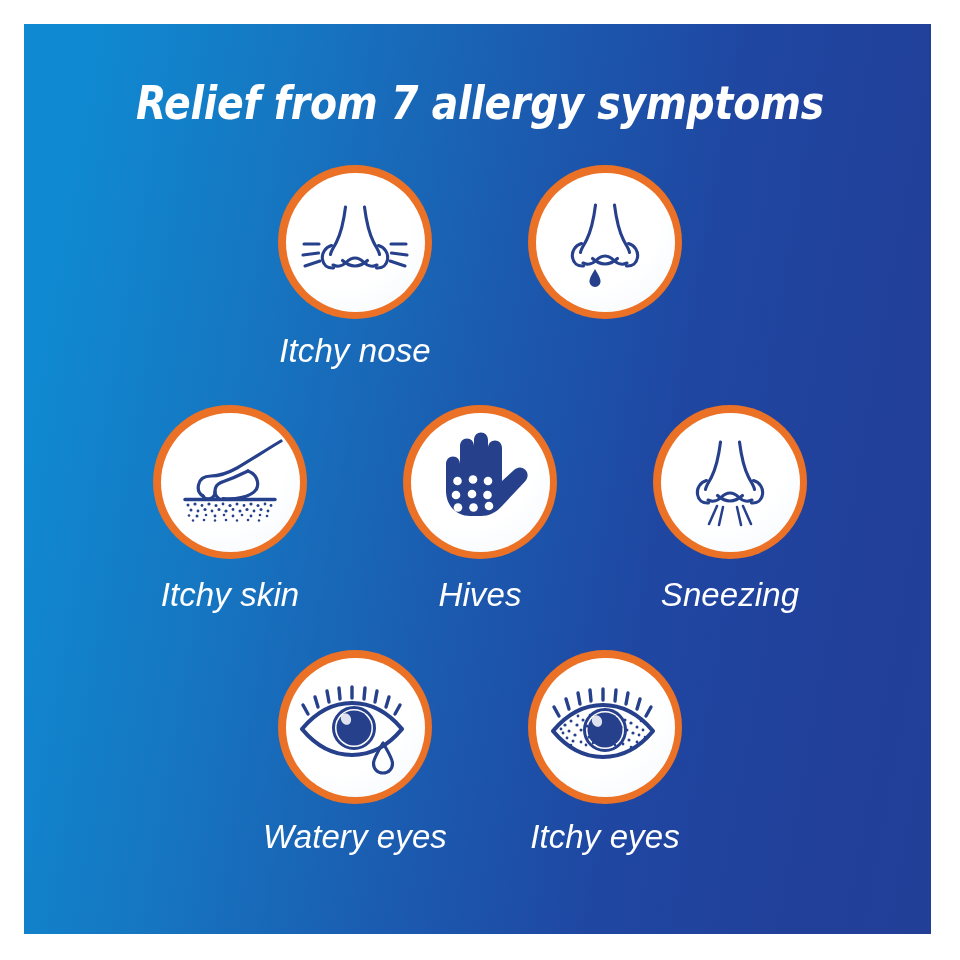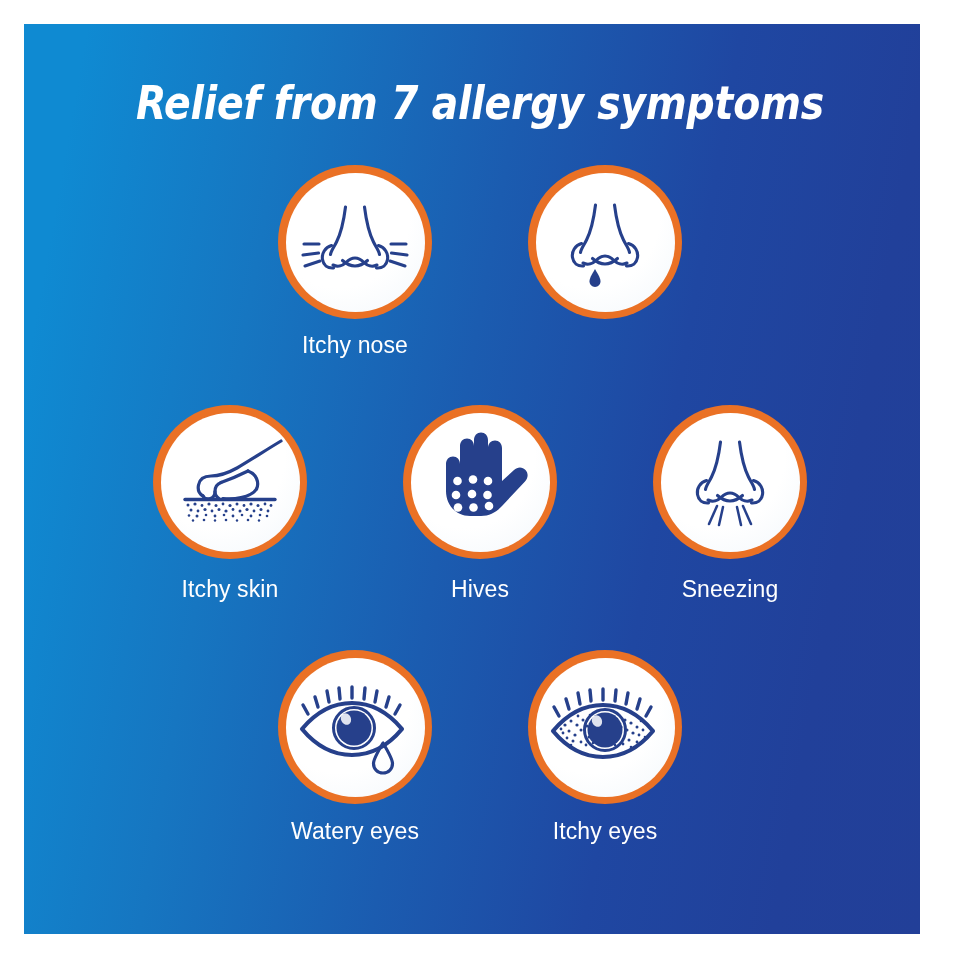--- a/index.html
+++ b/index.html
@@ -23,20 +23,21 @@
     height: 910px;
     background: linear-gradient(100deg,
         #0f8ad2 0%,
         #0f8ad2 6%,
         #1676c1 26%,
         #1b5cb0 48%,
         #1f47a2 68%,
         #21409a 86%,
         #223f98 100%);
     overflow: hidden;
+    padding-left: 11px;
   }
 
   
   #title {
     position: absolute;
     left: 0;
     top: 52px;
     width: 912px;
     text-align: center;
     color: #ffffff;
@@ -89,25 +90,26 @@
     align-items: center;
     justify-content: center;
     overflow: hidden;
   }
   .badge-inner svg { display: block; }
 
   .tile-label {
     margin-top: 13px;
     color: #ffffff;
     font-family: "Liberation Sans", sans-serif;
-    font-size: 23px;
+    font-size: 33px;
     font-weight: normal;
     line-height: 1.1;
     white-space: nowrap;
     letter-spacing: 0.1px;
+    font-style: italic;
   }
 
   
   #row-1 .tile-label { margin-top: 14px; }
   #row-2 .tile-label { margin-top: 18px; }
   #row-3 .tile-label { margin-top: 15px; }
 </style>
 </head>
 <body>
 

